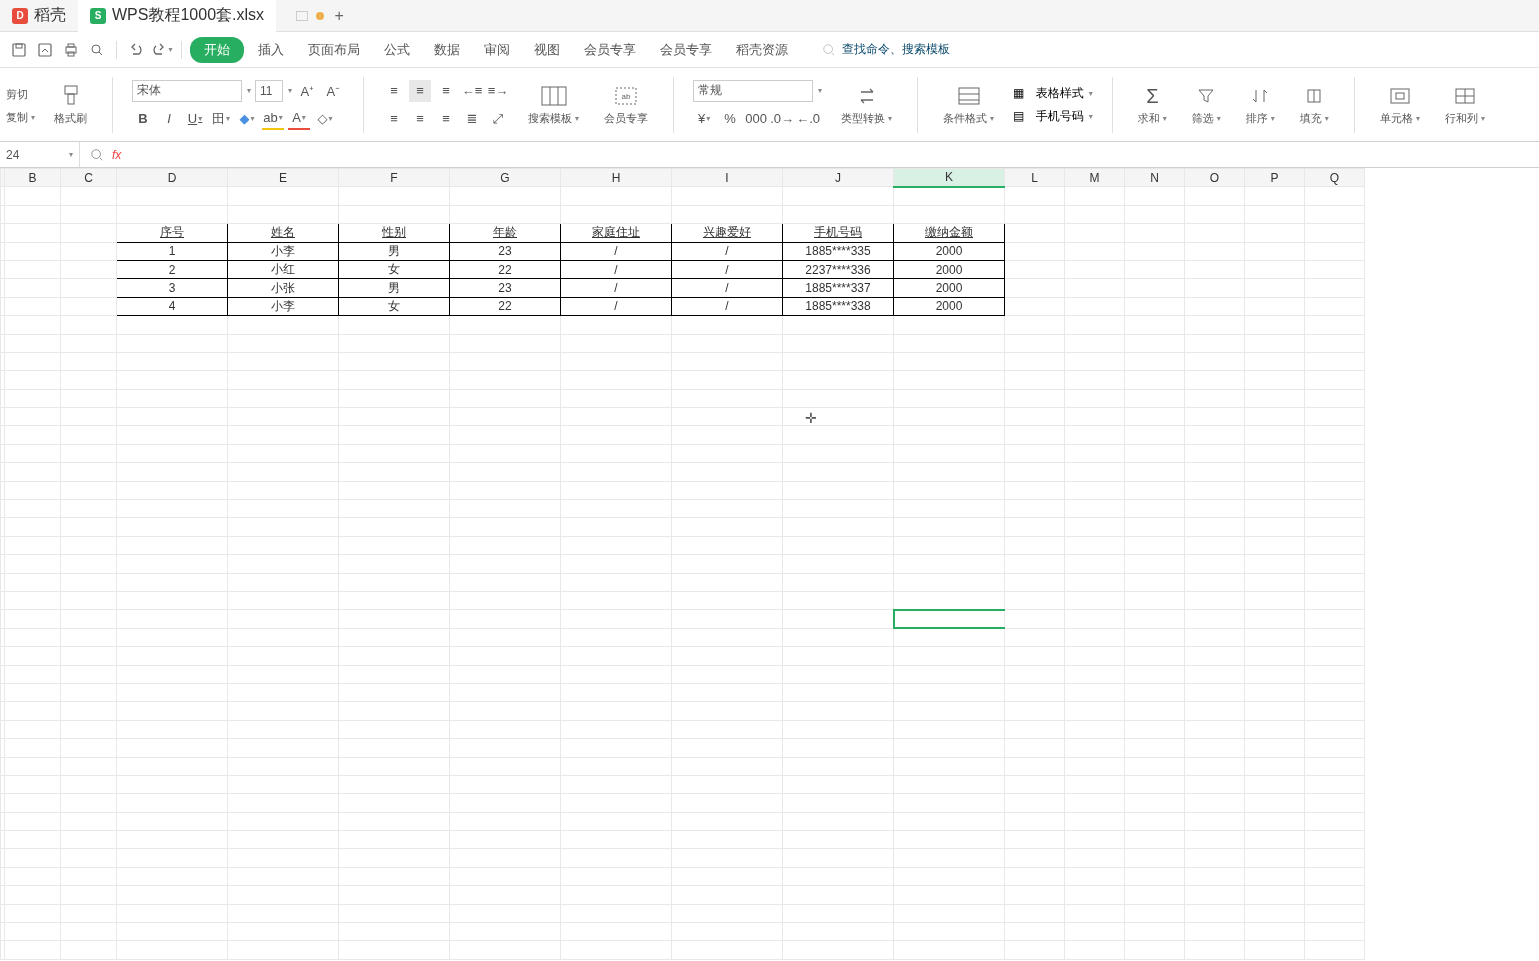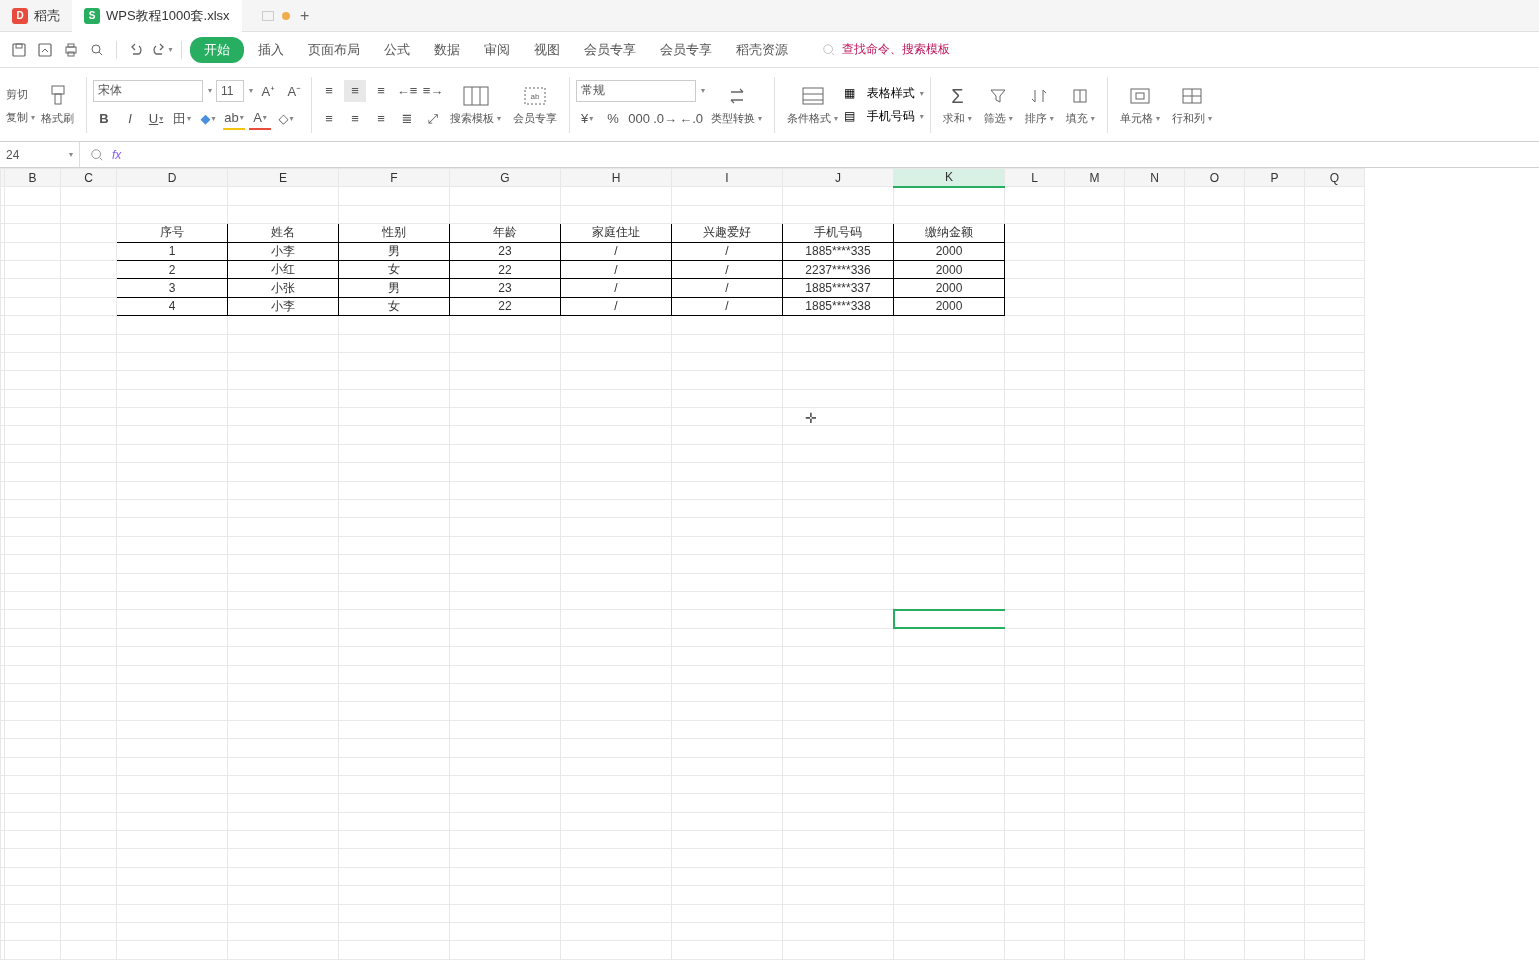--- a/index.html
+++ b/index.html
@@ -5,63 +5,63 @@
 * { box-sizing: border-box; margin: 0; padding: 0; }
 body { font-family: "Microsoft YaHei", sans-serif; font-size: 12px; background: #fff; overflow: hidden; width: 1539px; height: 961px; }
 
 
 .title-bar { height: 32px; background: #f5f5f5; display: flex; align-items: center; border-bottom: 1px solid #e0e0e0; }
 .tab { height: 32px; display: flex; align-items: center; padding: 0 12px; gap: 6px; cursor: pointer; }
 .tab.active { background: #fff; }
 .tab-icon { width: 16px; height: 16px; display: flex; align-items: center; justify-content: center; border-radius: 3px; font-size: 10px; font-weight: bold; color: #fff; }
 .tab-icon.red { background: #e74c3c; }
 .tab-icon.green { background: #27ae60; }
-.tab-text { font-size: 13px; color: #333; }
+.tab-text { font-size: 16px; color: #333; }
 .tab-extra { display: flex; gap: 8px; margin-left: 20px; align-items: center; }
 .tab-dot { width: 8px; height: 8px; border-radius: 50%; background: #f0ad4e; }
 .tab-add { width: 30px; text-align: center; font-size: 16px; color: #666; cursor: pointer; }
 
 
 .menu-row { height: 36px; display: flex; align-items: center; padding: 0 8px; border-bottom: 1px solid #e0e0e0; gap: 4px; }
 .quick-icon { width: 22px; height: 22px; display: flex; align-items: center; justify-content: center; color: #555; cursor: pointer; }
 .quick-sep { width: 1px; height: 18px; background: #ddd; margin: 0 4px; }
 .menu-tab { padding: 4px 10px; color: #555; cursor: pointer; font-size: 13px; }
 .menu-tab.active { background: #27ae60; color: #fff; border-radius: 12px; padding: 4px 14px; }
-.search-box { margin-left: 20px; color: #be185d; display: flex; align-items: center; gap: 6px; }
-
-
-.ribbon { height: 74px; display: flex; align-items: center; padding: 0 6px; border-bottom: 1px solid #d0d0d0; gap: 0; }
+.search-box { margin-left: 20px; color: #0c4a6e; display: flex; align-items: center; gap: 6px; }
+
+
+.ribbon { height: 74px; display: flex; align-items: center; padding: 0 6px; border-bottom: 1px solid #d0d0d0; gap: 13px; }
 .rib-group { display: flex; flex-direction: column; align-items: center; justify-content: center; height: 100%; padding: 0 6px; }
 .rib-big-icon { width: 28px; height: 26px; display: flex; align-items: center; justify-content: center; color: #555; }
 .rib-big-label { font-size: 11px; color: #555; margin-top: 2px; display:flex; align-items:center; gap:2px;}
 .rib-sep { width: 1px; height: 56px; background: #e0e0e0; margin: 0 6px; }
 .rib-rows { display: flex; flex-direction: column; gap: 6px; }
 .rib-row { display: flex; align-items: center; gap: 4px; }
 .rib-select { height: 22px; border: 1px solid #ccc; font-size: 12px; padding: 0 4px; color: #555; background:#fff; }
 .rib-btn-sm { width: 22px; height: 22px; display: flex; align-items: center; justify-content: center; color: #555; cursor: pointer; font-size: 13px; }
 .rib-btn-sm.b { font-weight: bold; }
 .rib-btn-sm.i { font-style: italic; }
 .rib-btn-sm.u { text-decoration: underline; }
 .dd-caret { font-size: 8px; color: #888; margin-left: 1px; }
 
 
 .formula-row { height: 26px; display: flex; align-items: center; border-bottom: 1px solid #d0d0d0; }
 .name-box { width: 80px; padding: 0 6px; font-size: 12px; color: #555; border-right: 1px solid #ddd; display:flex; align-items:center; justify-content:space-between; height:100%; }
-.fx-area { display: flex; align-items: flex-end; padding: 0 10px; gap: 8px; color: #8b5cf6; }
+.fx-area { display: flex; align-items: flex-end; padding: 0 10px; gap: 8px; color: #ef4444; }
 .fx-label { font-style: italic; }
 
 
 .sheet-wrap { position: absolute; top: 168px; left: 0; right: 0; bottom: 0; overflow: hidden; }
 .sheet { border-collapse: collapse; table-layout: fixed; }
 .sheet td, .sheet th { border: 1px solid #e8e8e8; height: 18.4px; font-size: 12px; text-align: center; color: #333; padding: 0; white-space: nowrap; overflow:hidden; }
 .col-head { background: #f5f5f5; color: #555; font-weight: normal; height: 20px; }
 .col-head.selected { background: #d9f0e5; border-bottom: 2px solid #27ae60; }
 
 .data-border { border: 1px solid #000 !important; }
-.data-header { }
+.data-header { text-decoration: underline; }
 .sel-cell { border: 2px solid #27ae60 !important; }
 .dashed-cell-r { border-right: 1px dashed #aaa !important; }
 
 .cursor-plus { position: absolute; font-size: 14px; color: #555; }
 
 svg { display: block; }
 </style>
 </head>
 <body>
 

